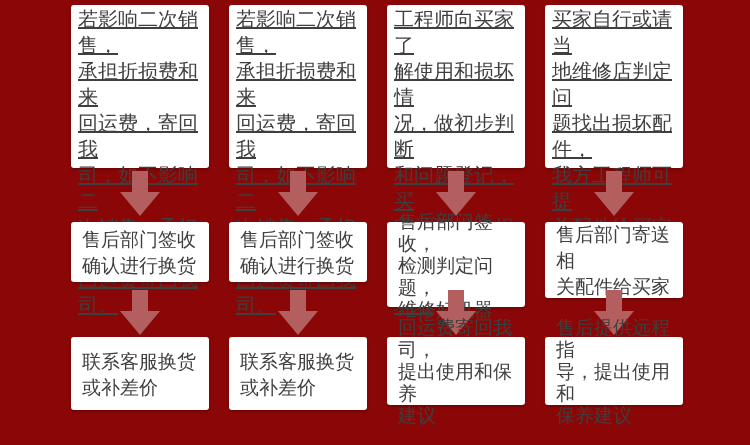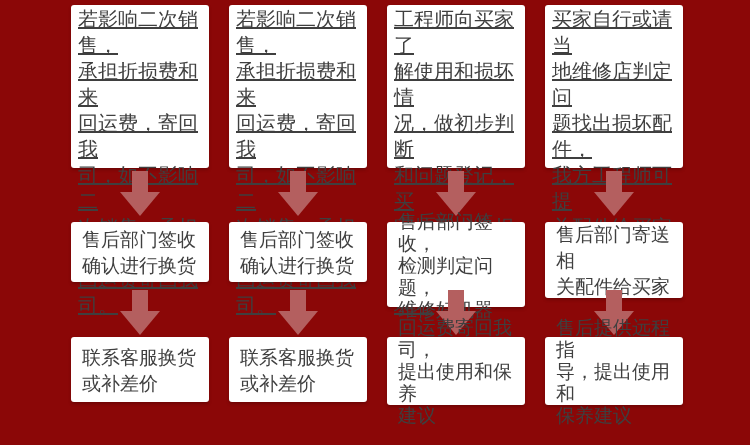--- a/index.html
+++ b/index.html
@@ -42,21 +42,21 @@
   .box-mid,.box-bot{
     display:flex;align-items:center;
     font-size:19px;
     padding:0 4px 0 11px;
     align-self:start;
   }
   .lh26{line-height:26px;}
   .lh22{line-height:22px;}
   .h60{height:60px;}
   .h64{height:76px;}
-  .h65{height:65px;}
+  .h65{height:73px;}
   .h67{height:85px;}
   .h68{height:68px;}
   .arrow-cell{
     display:flex;justify-content:center;align-items:flex-start;
   }
   .arrow{width:40px;display:flex;flex-direction:column;align-items:center;}
   .arrow-a1{margin-top:3px;}
   .arrow-a2{margin-top:1px;}
   .arrow-shaft{
     width:16px;height:21px;background:var(--arrow);

